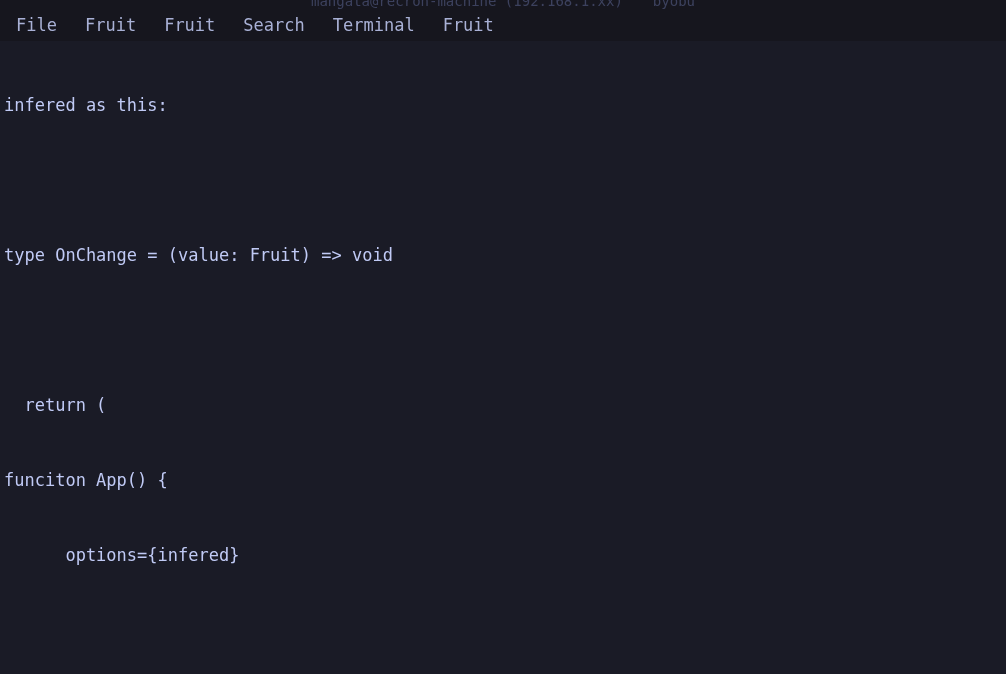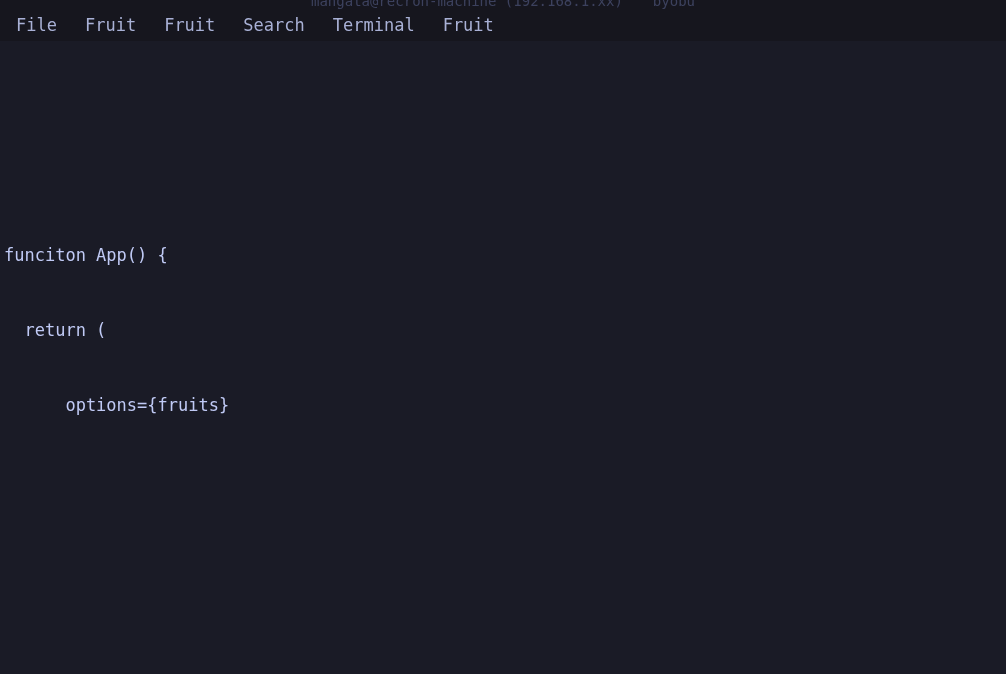--- a/index.html
+++ b/index.html
@@ -63,25 +63,27 @@
 <div class="menubar">
   <div class="menu-item">File</div>
   <div class="menu-item">Fruit</div>
   <div class="menu-item">Fruit</div>
   <div class="menu-item">Search</div>
   <div class="menu-item">Terminal</div>
   <div class="menu-item">Fruit</div>
 </div>
 
 <div class="terminal-content">
+  <div class="line">infered as this:</div>
   <div class="line"></div>
+  <div class="line">type OnChange = (value: Fruit) =&gt; void</div>
   <div class="line"></div>
+  <div class="line">  return (</div>
   <div class="line">funciton App() {</div>
-  <div class="line">  return (</div>
-  <div class="line">      options={fruits}</div>
+  <div class="line">      options={infered}</div>
   
   
   
   
   
   
   
   
   
   

